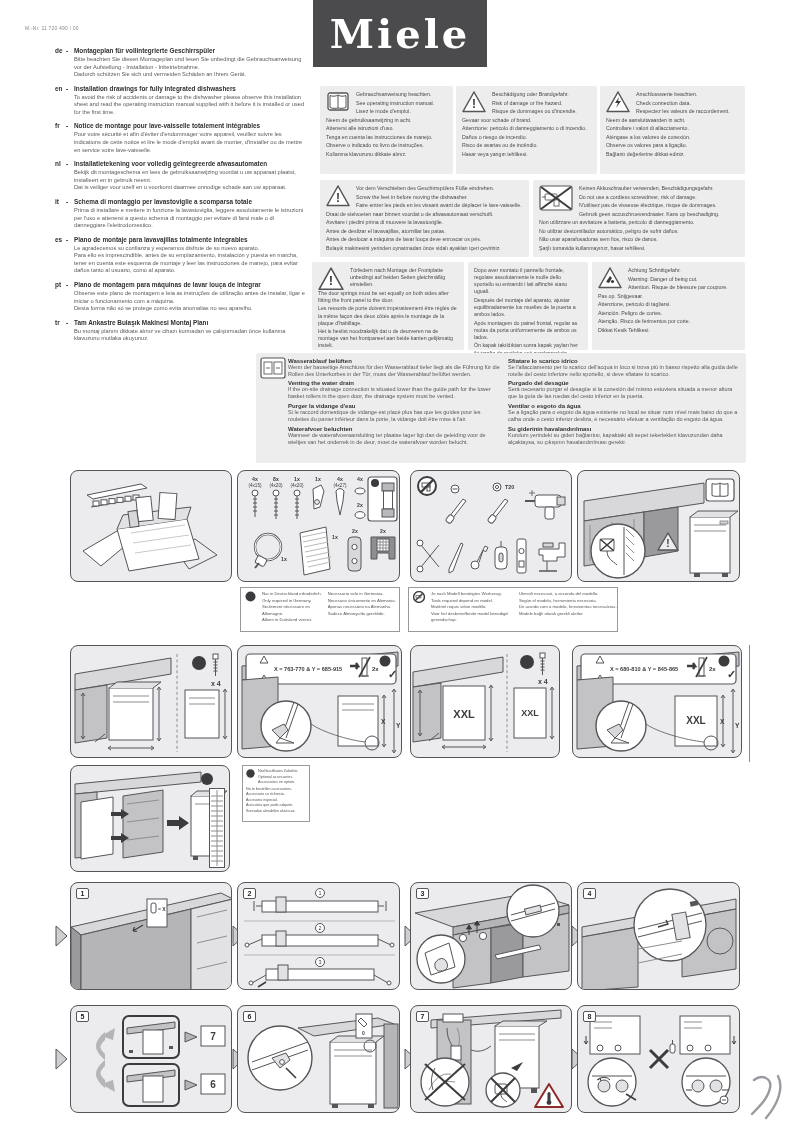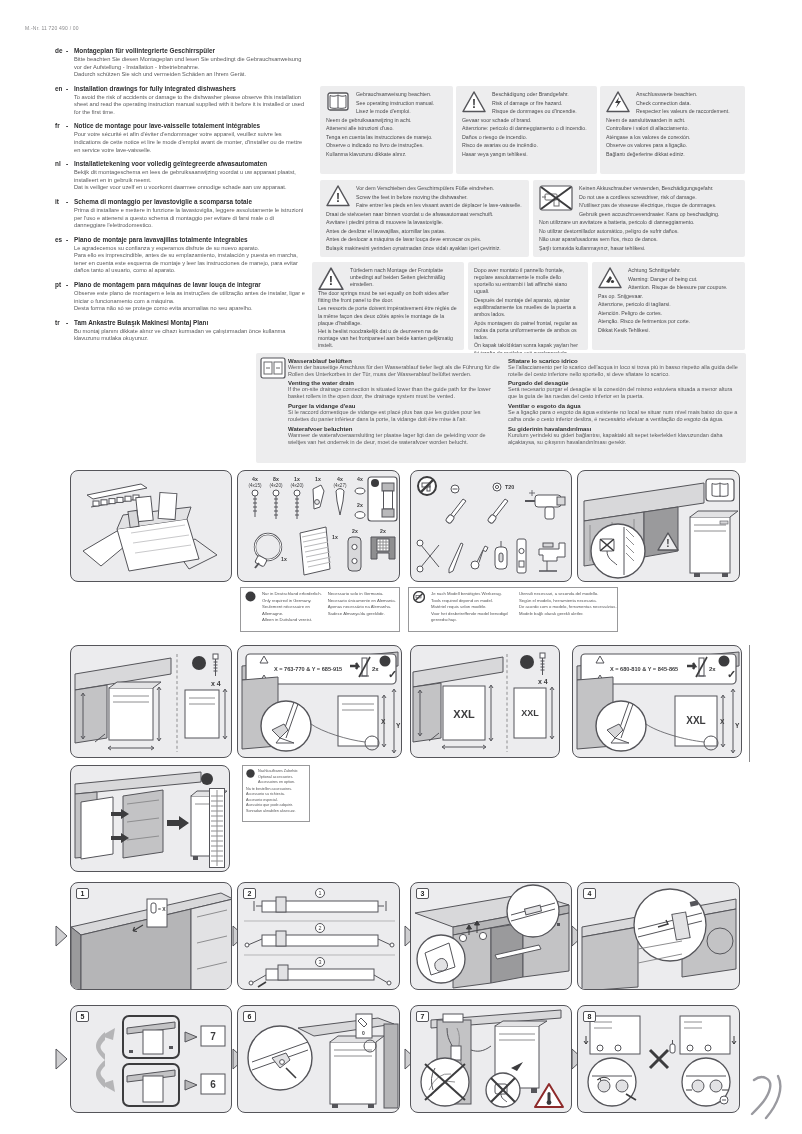--- a/index.html
+++ b/index.html
@@ -39,20 +39,23 @@
   .foldline{position:absolute;background:#8a8a8c}
   svg{display:block}
   svg text{font-family:"Liberation Sans",sans-serif;fill:#3c3c3e}
 </style>
 </head>
 <body>
 
 <div class="page">
 
   <div class="abs partno" style="left:25px;top:25px">M.-Nr. 11 720 490 / 00</div>
+  <div class="abs logo" style="left:313px;top:0;width:174px;height:67px">
+    <span>Miele</span>
+  </div>
 
   <div class="abs intro" style="left:55px;top:47px">
     <div class="intro-item">
       <div class="intro-head">
           <span class="intro-lang">de</span>
           <span class="intro-dash">-</span>
           <span>Montageplan für vollintegrierte Geschirrspüler</span>
         </div>
       <div class="intro-body">Bitte beachten Sie diesen Montageplan und lesen Sie unbedingt die Gebrauchsanweisung vor der Aufstellung - Installation - Inbetriebnahme.
 Dadurch schützen Sie sich und vermeiden Schäden an Ihrem Gerät.</div>

